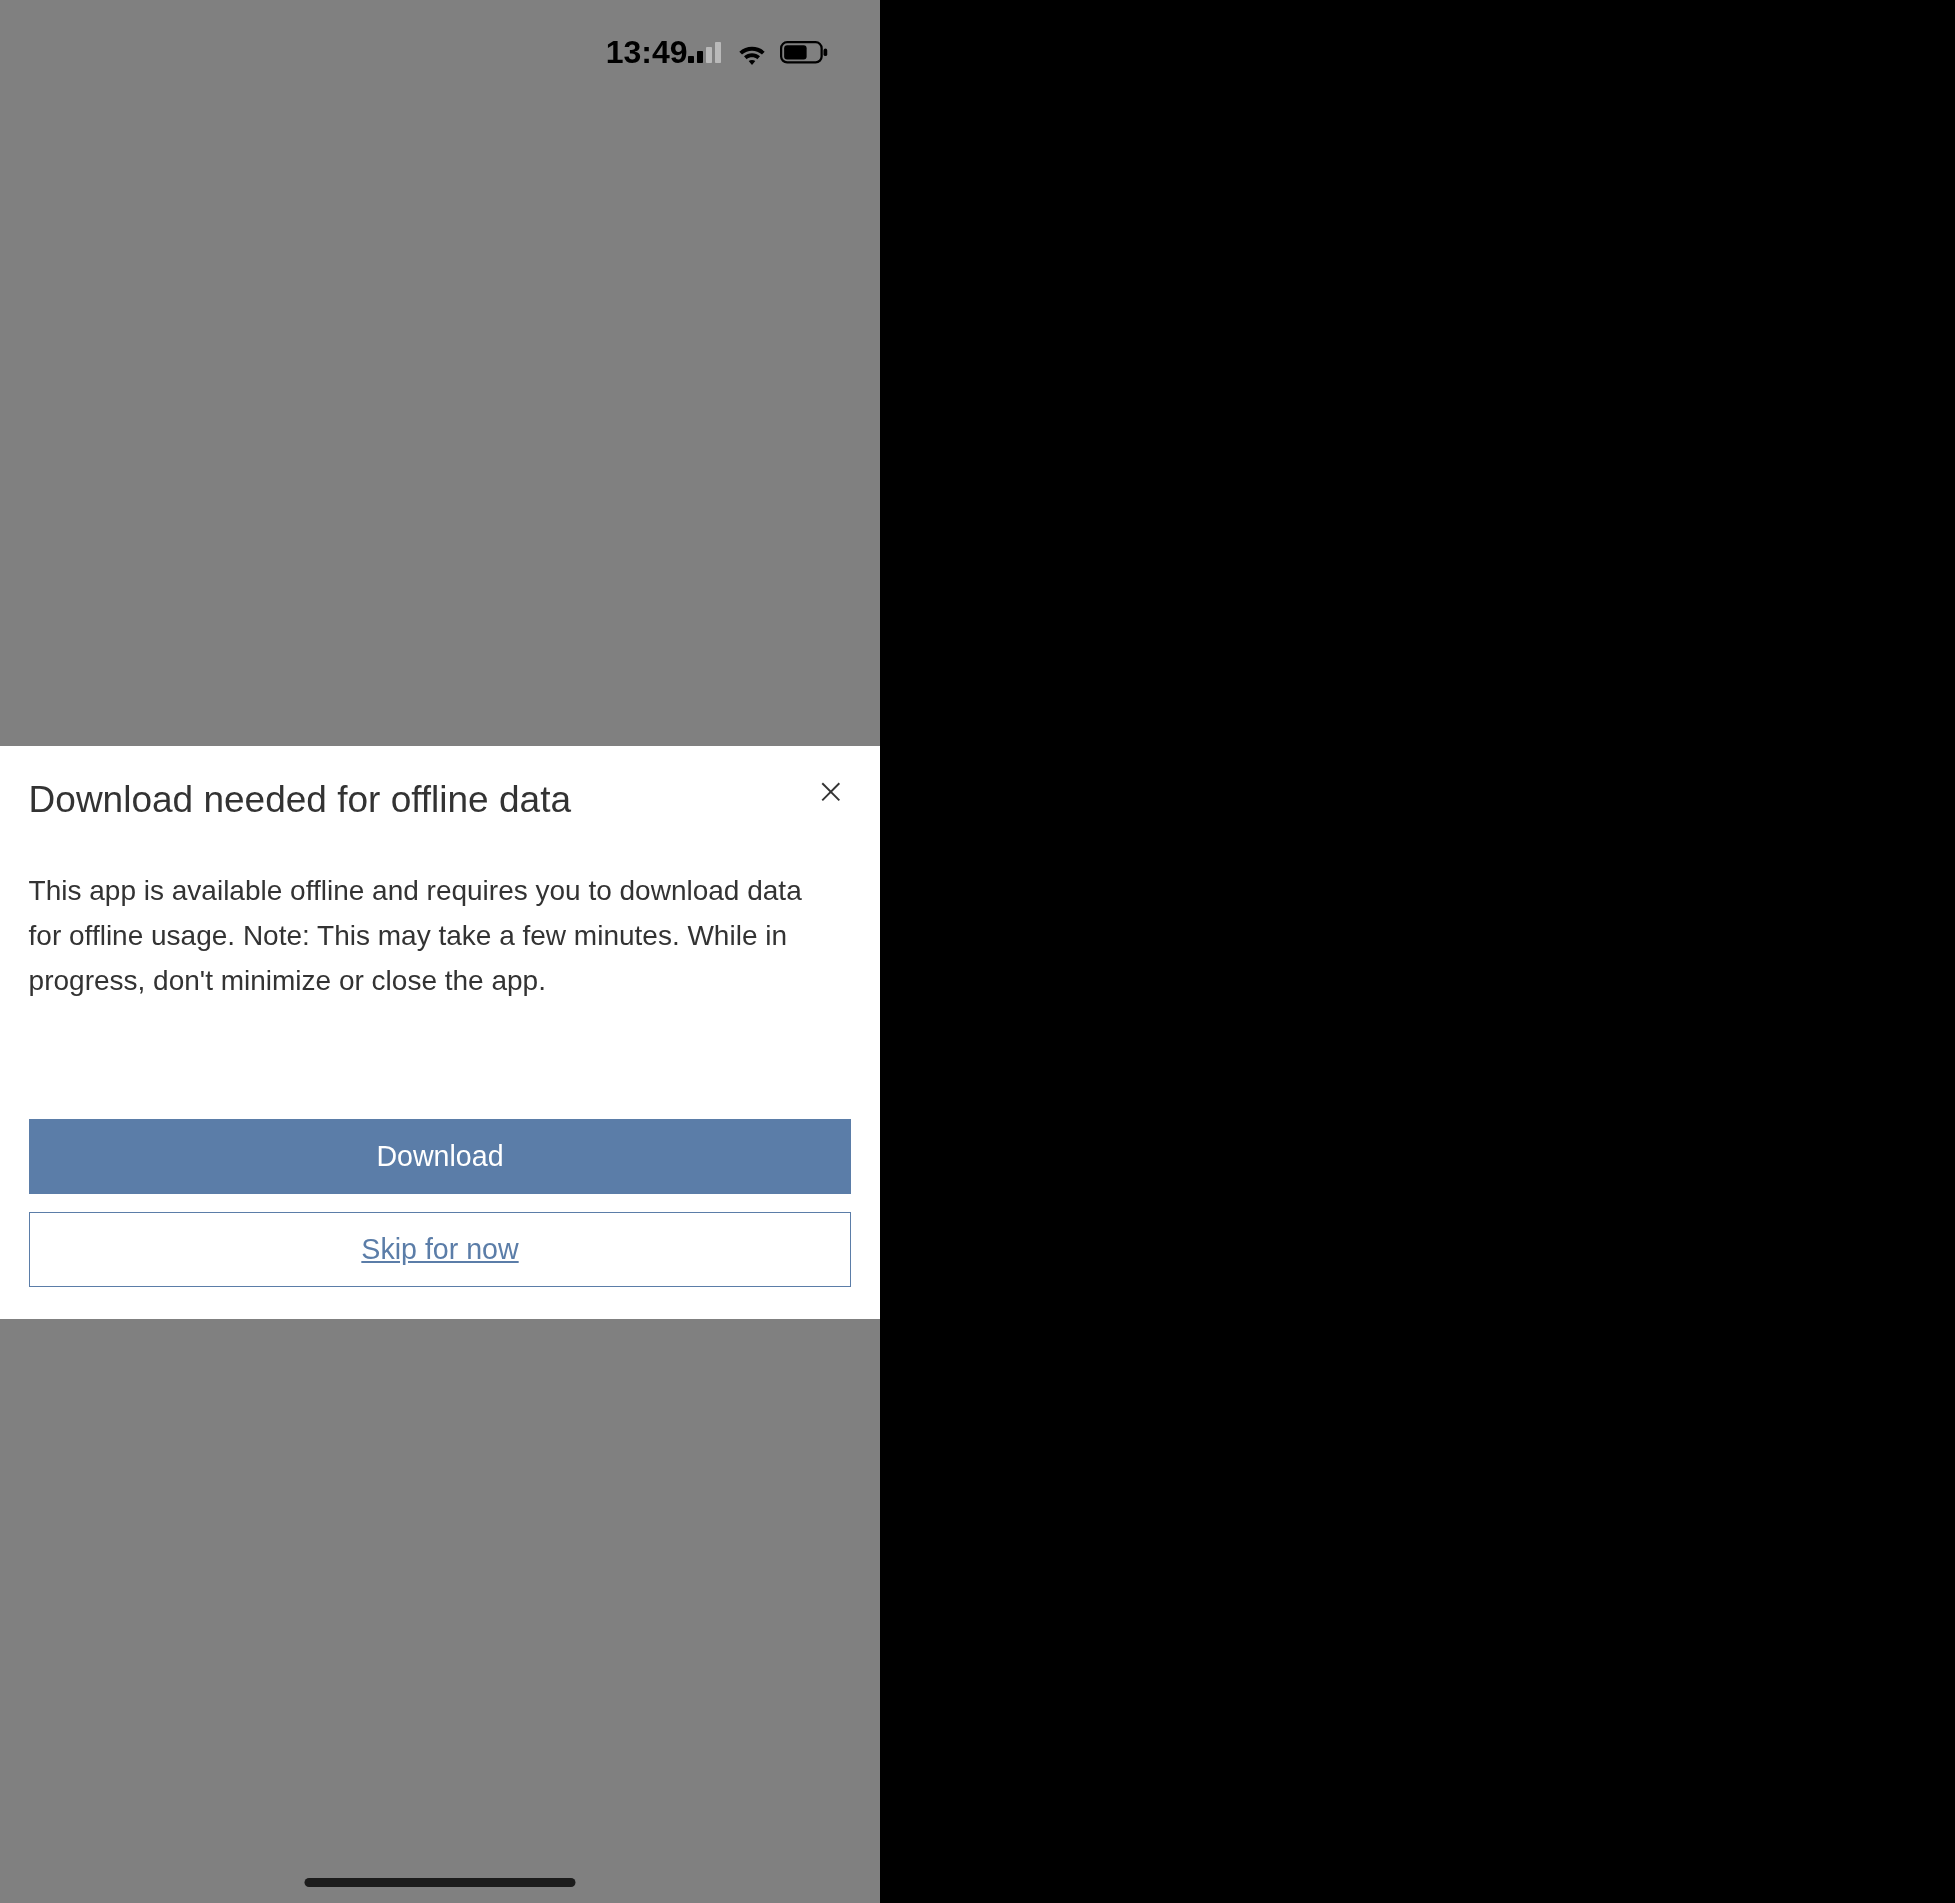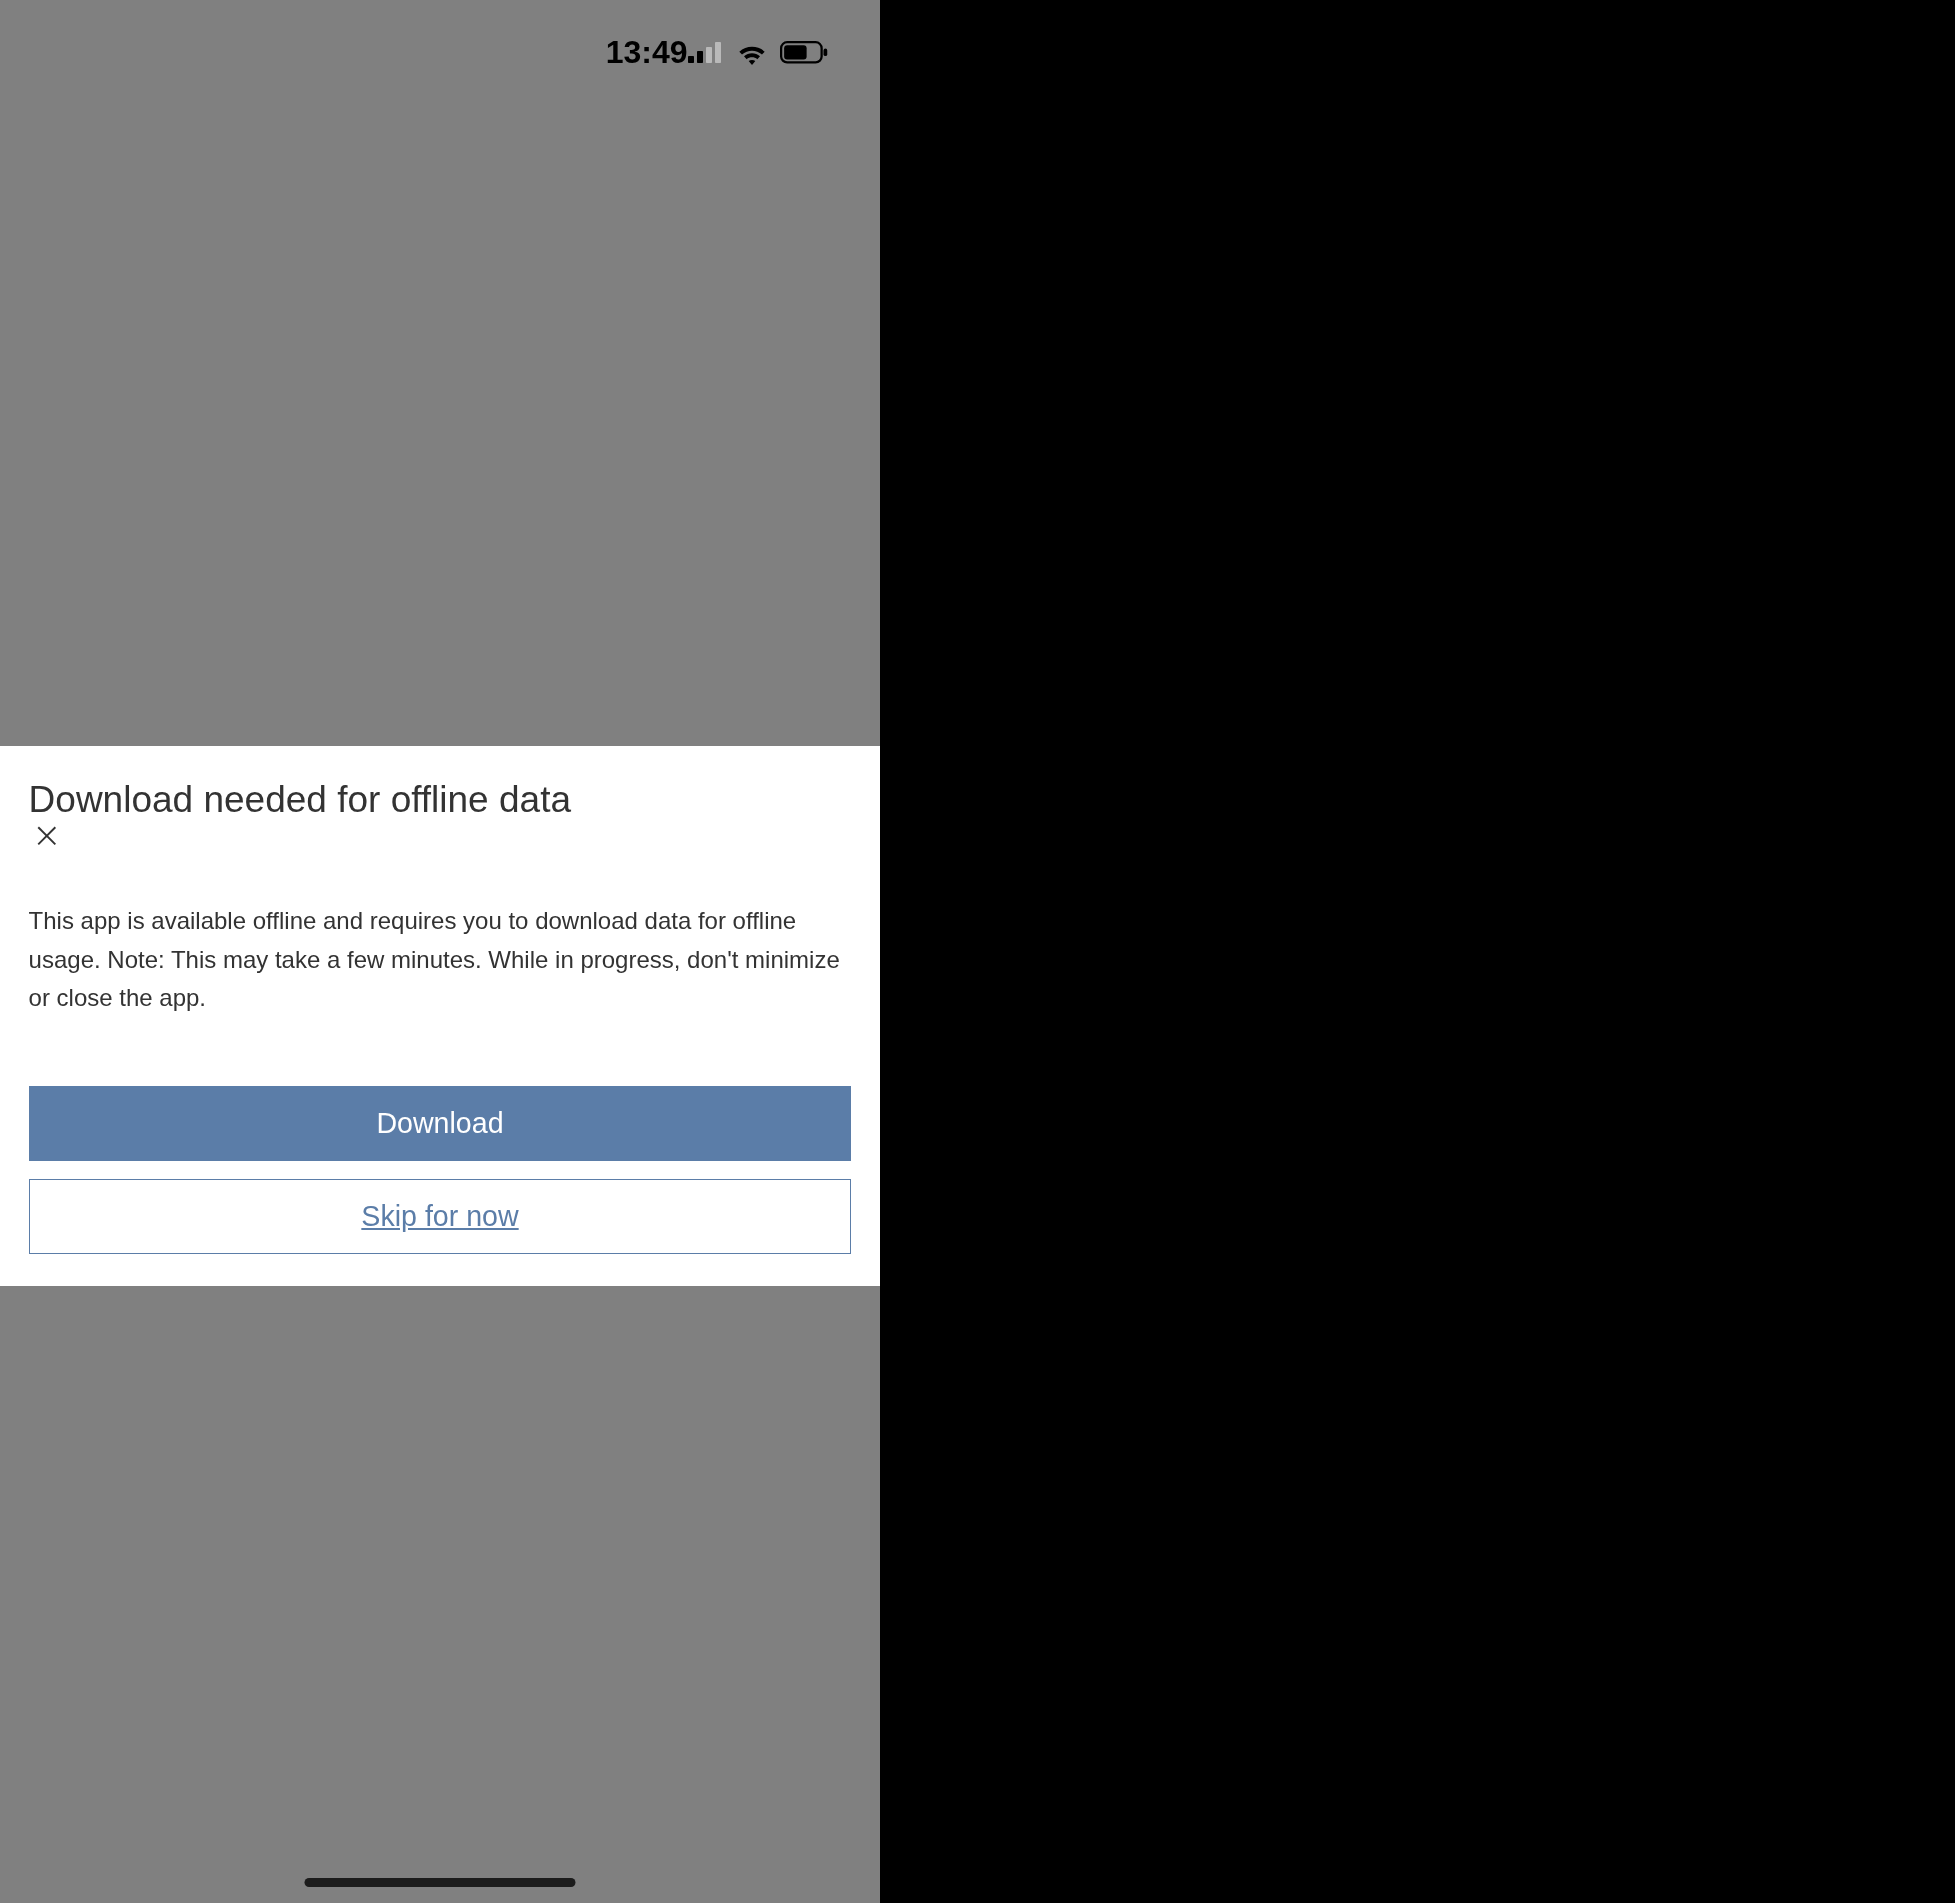--- a/index.html
+++ b/index.html
@@ -90,45 +90,44 @@
       right: 0;
       top: 746px;
       background: #fff;
       padding: 32px 28.6px 32px 28.6px;
     }
     .modal-header {
       display: flex;
       align-items: flex-start;
       justify-content: space-between;
       margin-bottom: 47px;
-      flex-direction: column;
     }
     .modal-title {
       font-size: 37px;
       font-weight: 400;
       color: #333;
       line-height: 1.2;
     }
     .close-btn {
       margin-top: -3px;
       margin-right: 3px;
       width: 36px;
       height: 36px;
       display: flex;
       align-items: center;
       justify-content: center;
       cursor: pointer;
       background: transparent;
       border: none;
     }
     .modal-body {
-      font-size: 24px;
+      font-size: 28px;
       line-height: 1.6;
       color: #333;
-      margin-bottom: 68px;
+      margin-bottom: 115px;
       max-width: 812px;
     }
     .modal-buttons {
       display: flex;
       flex-direction: column;
       gap: 18px;
     }
     .btn {
       height: 75px;
       display: flex;

